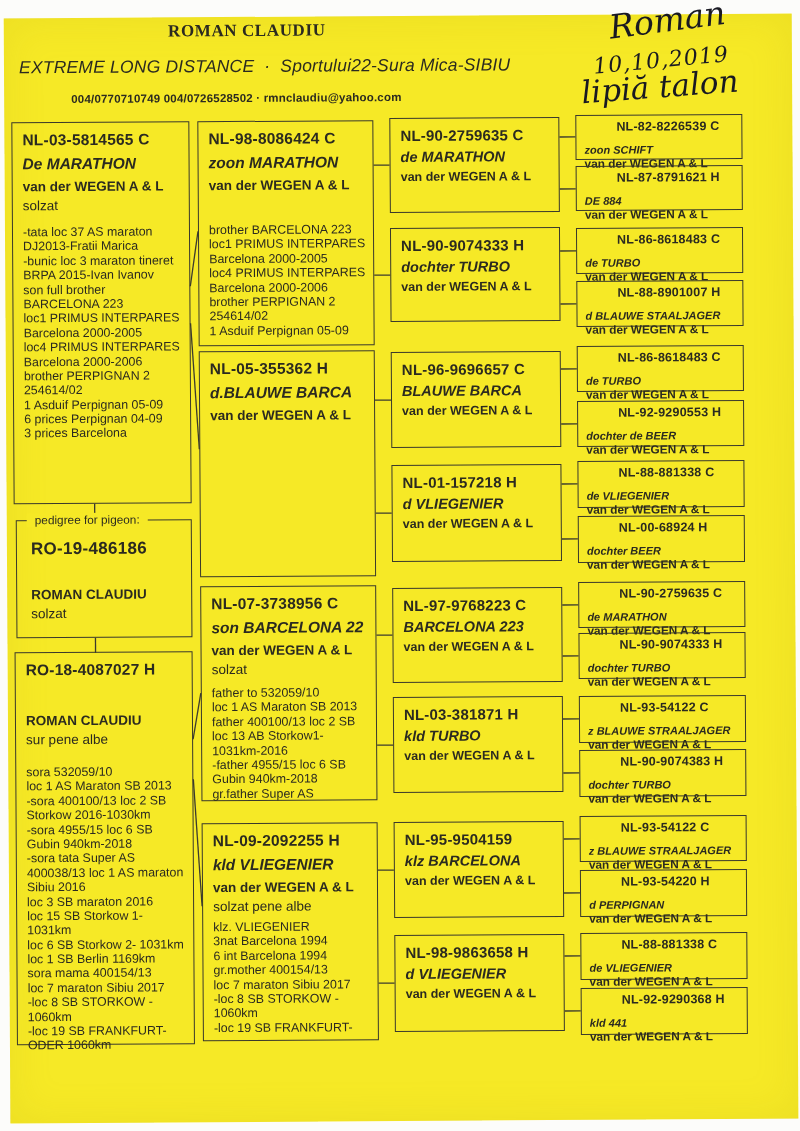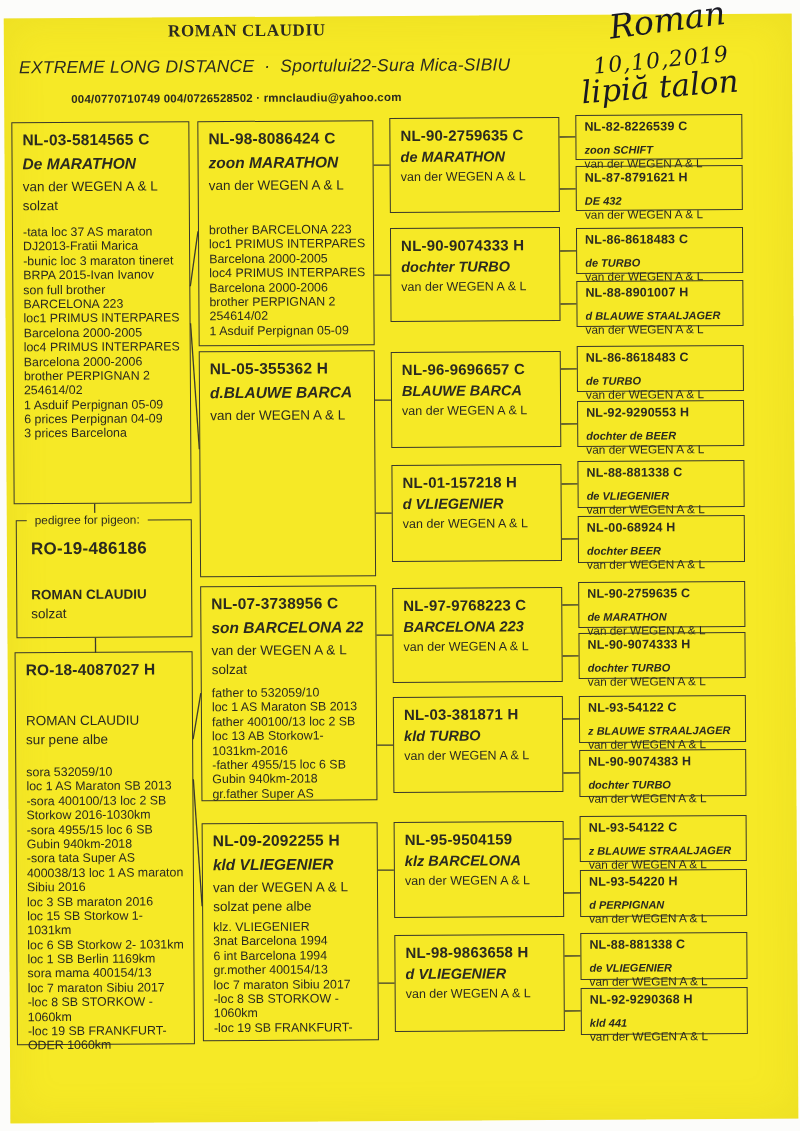--- a/index.html
+++ b/index.html
@@ -18,39 +18,39 @@
   .contact{position:absolute;left:74px;top:91px;font-weight:bold;font-size:11.5px;letter-spacing:.2px;white-space:nowrap;}
   .hand{position:absolute;font-family:"DejaVu Serif",serif;font-style:italic;color:#191922;white-space:nowrap;}
   .hand-sig{left:612px;top:2px;font-size:33px;transform:rotate(-7deg);}
   .hand-date{left:596px;top:49px;font-size:22px;transform:rotate(-5deg);letter-spacing:1px;}
   .hand-note{left:584px;top:70px;font-size:31px;transform:rotate(-4deg);}
 
   
   .box{position:absolute;border:1.5px solid #3a392c;box-sizing:border-box;padding:8px 6px 4px 10px;background:transparent;}
   .ring{font-weight:bold;font-size:15.5px;white-space:nowrap;letter-spacing:.2px;}
   .pname{font-weight:bold;font-style:italic;font-size:15.5px;margin-top:6px;white-space:nowrap;overflow:hidden;}
-  .loft{font-weight:normal;font-size:13.5px;margin-top:6px;white-space:nowrap;}
+  .loft{font-weight:bold;font-size:13.5px;margin-top:6px;white-space:nowrap;}
   .note{font-size:13.5px;margin-top:4px;}
   .details{font-size:12.4px;line-height:1.16;white-space:pre-line;margin-top:12px;}
 
   
   .subject-box{position:absolute;border:1.5px solid #3a392c;box-sizing:border-box;padding:18px 6px 4px 14px;}
   .legend{position:absolute;top:-8px;left:10px;background:#f6e926;padding:0 8px;font-size:11.8px;}
   .subject-ring{font-weight:bold;font-size:17px;letter-spacing:.3px;}
   .subject-owner{font-weight:bold;font-size:13.5px;margin-top:28px;}
   .subject-note{font-size:13.5px;margin-top:4px;}
 
   
   .g .ring{font-size:15px;}
   .g .pname{font-size:14.5px;margin-top:5px;}
   .g .loft{font-size:12.5px;margin-top:5px;}
 
   
   .gg{padding:4px 4px 2px 8px;}
-  .gg .ring{font-size:12.5px;line-height:14px;}
+  .gg .ring{font-size:12.5px;line-height:14px;margin-left:32px;}
   .gg .pname{font-size:11px;margin-top:10px;line-height:13px;}
   .gg .loft{font-size:11.8px;margin-top:1px;line-height:13px;}
 </style>
 </head>
 <body>
 
 <div class="stage">
  <div class="paper">
   <div class="paper-bg"></div>
 
@@ -248,21 +248,21 @@
     <div class="loft">van der WEGEN A &amp; L</div>
   </div>
 
   <div class="box gg" style="left:578px;top:116px;width:167px;height:45px;">
     <div class="ring">NL-82-8226539 C</div>
     <div class="pname">zoon SCHIFT</div>
     <div class="loft">van der WEGEN A &amp; L</div>
   </div>
   <div class="box gg" style="left:578px;top:167px;width:167px;height:45px;">
     <div class="ring">NL-87-8791621 H</div>
-    <div class="pname">DE 432</div>
+    <div class="pname">DE 884</div>
     <div class="loft">van der WEGEN A &amp; L</div>
   </div>
   <div class="box gg" style="left:578px;top:229px;width:167px;height:46px;">
     <div class="ring">NL-86-8618483 C</div>
     <div class="pname">de TURBO</div>
     <div class="loft">van der WEGEN A &amp; L</div>
   </div>
   <div class="box gg" style="left:578px;top:282px;width:167px;height:46px;">
     <div class="ring">NL-88-8901007 H</div>
     <div class="pname">d BLAUWE STAALJAGER</div>

